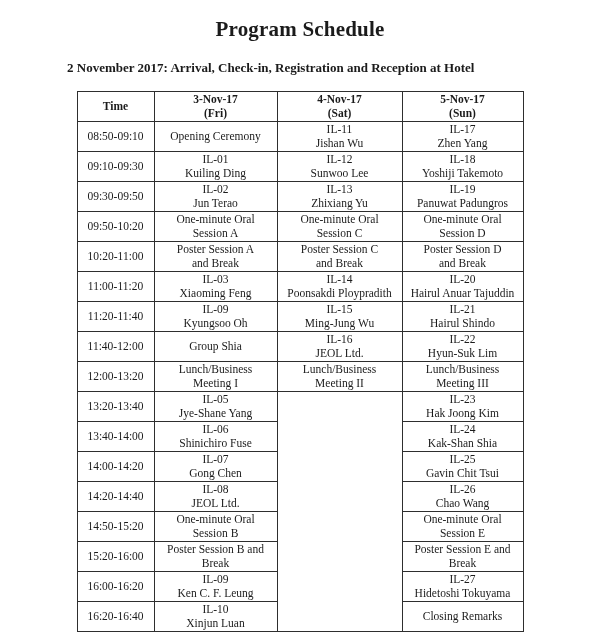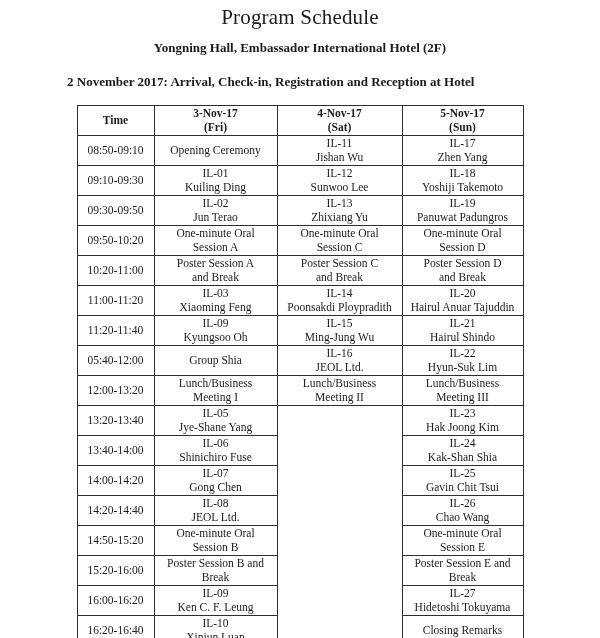--- a/index.html
+++ b/index.html
@@ -11,24 +11,24 @@
     overflow: hidden;
   }
   .doc {
     width: 600px;
     height: 638px;
     font-family: "Liberation Serif", "DejaVu Serif", serif;
     color: #1b1b1b;
   }
   .title {
     margin: 0;
-    padding-top: 5px;
+    padding-top: 17px;
     text-align: center;
     font-size: 21px;
-    font-weight: normal;
+    font-weight: bold;
     letter-spacing: 0.2px;
   }
   .subtitle {
     margin-top: 10px;
     text-align: center;
     font-size: 13px;
     font-weight: bold;
   }
   .date-note {
     margin: 18px 0 0 67px;
@@ -56,21 +56,20 @@
   }
   .schedule th { font-weight: bold; }
   .schedule td.bold { font-weight: normal; }
   .cell-line { display: block; }
 </style>
 </head>
 <body>
 
 <div class="doc">
   <h1 class="title">Program Schedule</h1>
-  <div class="subtitle">Yongning Hall, Embassador International Hotel (2F)</div>
   <div class="date-note">2 November 2017: Arrival, Check-in, Registration and Reception at Hotel</div>
 
   <table class="schedule">
     <colgroup>
       <col style="width:77px">
       <col style="width:123px">
       <col style="width:125px">
       <col style="width:121px">
     </colgroup>
     <thead>
@@ -206,21 +205,21 @@
             <span class="cell-line">IL-15</span>
             <span class="cell-line">Ming-Jung Wu</span>
           </td>
           <td>
             <span class="cell-line">IL-21</span>
             <span class="cell-line">Hairul Shindo</span>
           </td>
         </tr>
         <tr>
           <td>
-            <span class="cell-line">05:40-12:00</span>
+            <span class="cell-line">11:40-12:00</span>
           </td>
           <td class="bold">
             <span class="cell-line">Group Shia</span>
           </td>
           <td>
             <span class="cell-line">IL-16</span>
             <span class="cell-line">JEOL Ltd.</span>
           </td>
           <td>
             <span class="cell-line">IL-22</span>

